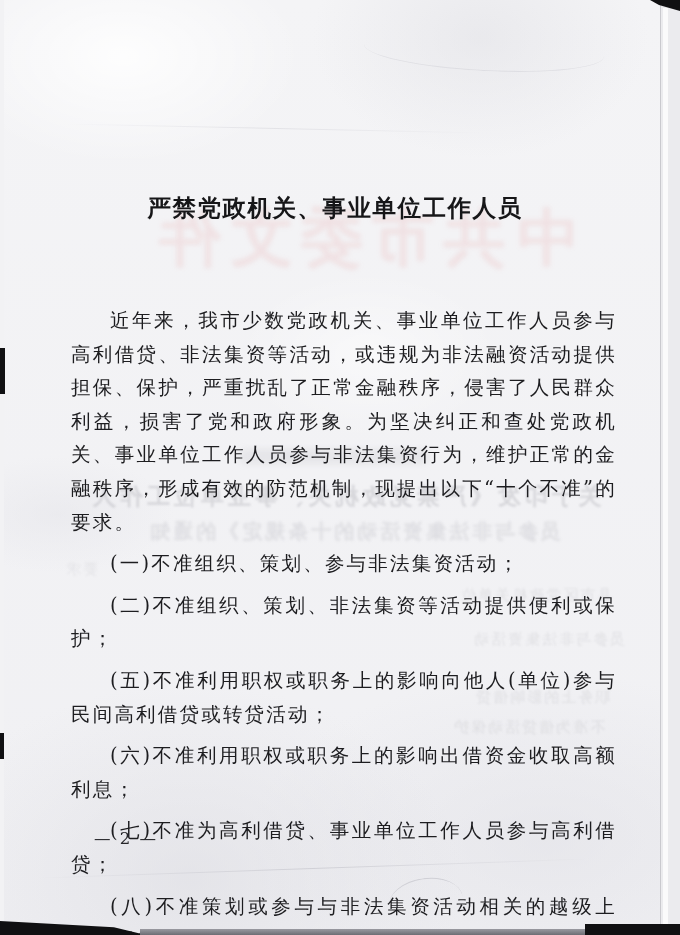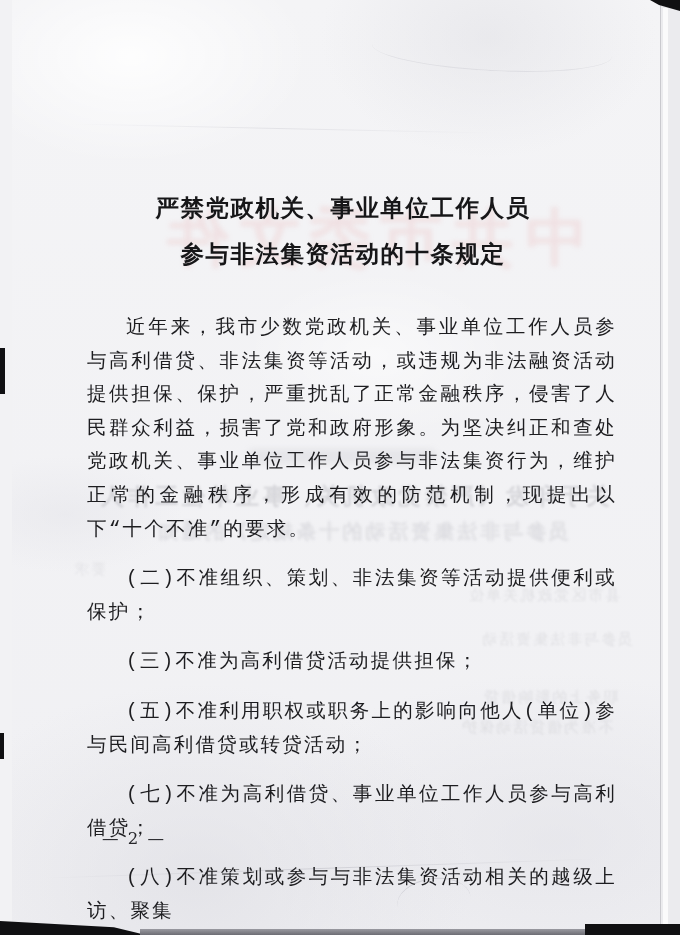--- a/index.html
+++ b/index.html
@@ -1,19 +1,19 @@
 <!DOCTYPE html>
 <html><head>
 <meta charset="utf-8">
 <style>
   html,body{margin:0;padding:0;background:#202020;}
   #stage{position:relative;width:680px;height:935px;overflow:hidden;background:#f2f2f4;
          font-family:"DejaVu Sans",sans-serif;}
   
-  #paper{position:absolute;left:12px;top:0;width:662px;height:935px;
+  #paper{position:absolute;left:4px;top:0;width:662px;height:935px;
     background:
       radial-gradient(ellipse 300px 180px at 18% 6%, rgba(255,255,255,.85), transparent 60%),
       radial-gradient(ellipse 280px 200px at 72% 4%, rgba(221,221,226,.45), transparent 60%),
       radial-gradient(ellipse 220px 140px at 55% 38%, rgba(255,255,255,.5), transparent 60%),
       radial-gradient(ellipse 420px 300px at 28% 94%, rgba(218,218,224,.55), transparent 65%),
       radial-gradient(ellipse 500px 280px at 82% 90%, rgba(222,222,228,.5), transparent 60%),
       radial-gradient(ellipse 180px 90px at 8% 55%, rgba(228,228,233,.5), transparent 65%),
       linear-gradient(#f4f4f6,#f0f0f3);}
   .crease{position:absolute;pointer-events:none;}
   #crease-1{left:30px;top:868px;width:560px;height:1px;
@@ -57,21 +57,21 @@
   #bleed-frag-3{left:470px;top:688px;}
   #bleed-frag-4{left:448px;top:718px;}
   #bleed-frag-5{left:60px;top:560px;color:rgba(118,118,126,.10);}
 
   
   #doc-title{position:absolute;left:0;top:186px;width:662px;text-align:center;
     font-size:23.5px;font-weight:bold;letter-spacing:1.5px;line-height:45.5px;color:#161618;}
   #doc-body{position:absolute;left:59px;top:296px;width:562px;
     font-family:"DejaVu Serif",serif;font-size:19.5px;line-height:33.6px;
     letter-spacing:2.2px;color:#1d1d20;text-align:justify;text-justify:inter-ideograph;}
-  #doc-body p{margin:16px;text-indent:2em;font-family:Liberation Mono, monospace;}
+  #doc-body p{margin:8px;text-indent:2em;}
   #page-number{position:absolute;left:90px;top:829px;font-family:"DejaVu Serif",serif;
     font-size:16.5px;letter-spacing:2px;color:#26262a;}
 </style>
 </head>
 <body>
 
 <div id="stage">
   <div id="paper">
 
     <div class="crease" id="crease-1"></div>
@@ -84,28 +84,28 @@
     <div class="bleed" id="bleed-notice-1">关于印发《严禁党政机关、事业单位工作人</div>
     <div class="bleed" id="bleed-notice-2">员参与非法集资活动的十条规定》的通知</div>
     <div class="bleed bleed-frag" id="bleed-frag-1">县市区党政机关单位</div>
     <div class="bleed bleed-frag" id="bleed-frag-2">员参与非法集资活动</div>
     <div class="bleed bleed-frag" id="bleed-frag-3">职务上的影响借贷</div>
     <div class="bleed bleed-frag" id="bleed-frag-4">不准为借贷活动保护</div>
     <div class="bleed bleed-frag" id="bleed-frag-5">要求</div>
 
     <div id="doc-title">
       <div>严禁党政机关、事业单位工作人员</div>
-      <div>参与非法集资活动的十条规定</div>
     </div>
 
     <div id="doc-body">
       <p>近年来，我市少数党政机关、事业单位工作人员参与高利借贷、非法集资等活动，或违规为非法融资活动提供担保、保护，严重扰乱了正常金融秩序，侵害了人民群众利益，损害了党和政府形象。为坚决纠正和查处党政机关、事业单位工作人员参与非法集资行为，维护正常的金融秩序，形成有效的防范机制，现提出以下“十个不准”的要求。</p>
+      <p>(一)不准组织、策划、参与非法集资活动；</p>
       <p>(二)不准组织、策划、非法集资等活动提供便利或保护；</p>
-      <p>(三)不准为高利借贷活动提供担保；</p>
       <p>(五)不准利用职权或职务上的影响向他人(单位)参与民间高利借贷或转贷活动；</p>
+      <p>(六)不准利用职权或职务上的影响出借资金收取高额利息；</p>
       <p>(七)不准为高利借贷、事业单位工作人员参与高利借贷；</p>
       <p>(八)不准策划或参与与非法集资活动相关的越级上访、聚集</p>
     </div>
 
     <div id="page-number">— 2 —</div>
   </div>
 
   <div id="right-band"></div>
   <div id="right-sliver"></div>
   <div class="scan-edge" id="edge-top-right"></div>

